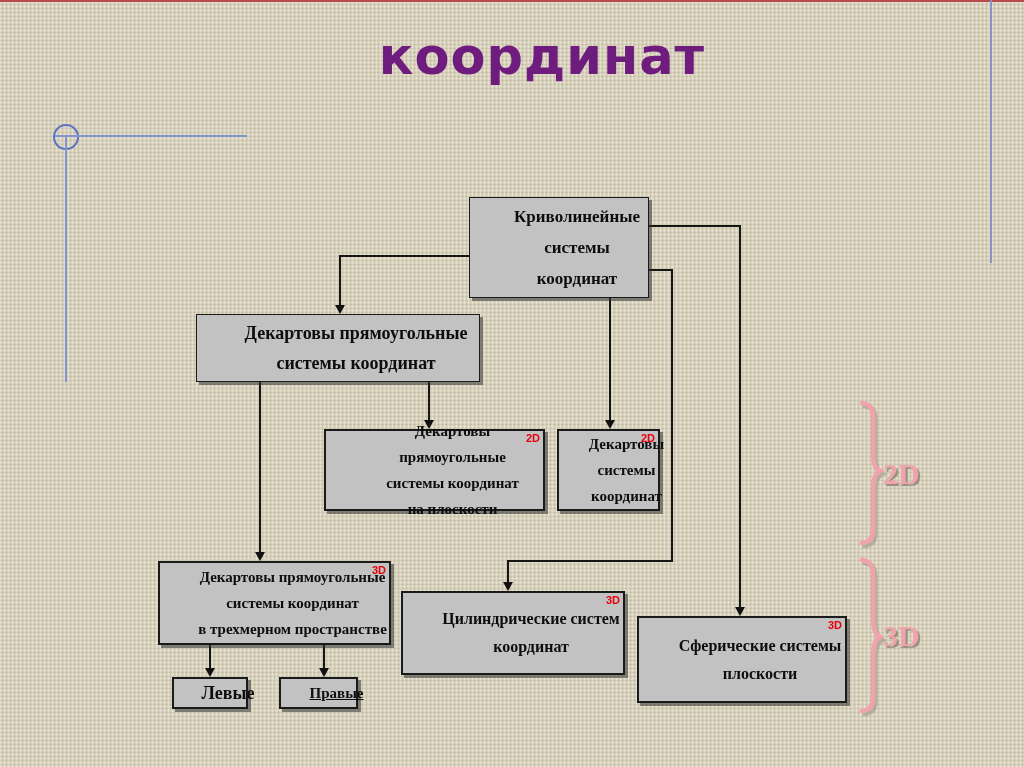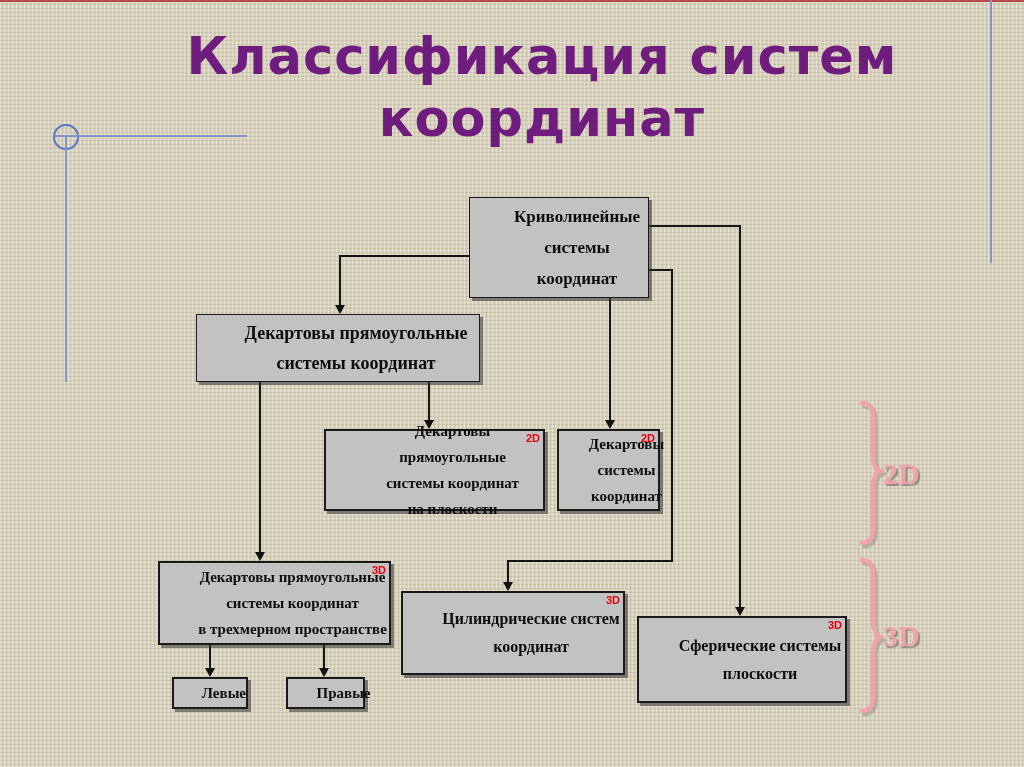--- a/index.html
+++ b/index.html
@@ -50,22 +50,22 @@
     font-weight:bold;font-size:11px;color:#e8000c;
     line-height:12px;
   }
   .n-curvilinear {left:469px;top:197px;width:180px;height:101px;font-size:17px;line-height:31px;}
   .n-cartesian   {left:196px;top:314px;width:284px;height:68px; font-size:18px;line-height:30px;}
   .n-cartesian2d {left:324px;top:429px;width:221px;height:82px; font-size:15px;line-height:26px;}
   .n-polar2d     {left:557px;top:429px;width:103px;height:82px; font-size:15px;line-height:26px;}
   .n-cartesian3d {left:158px;top:561px;width:233px;height:84px; font-size:15px;line-height:26px;}
   .n-cylindrical {left:401px;top:591px;width:224px;height:84px; font-size:16px;line-height:28px;}
   .n-spherical   {left:637px;top:616px;width:210px;height:87px; font-size:16px;line-height:28px;}
-  .n-left        {left:172px;top:677px;width:76px; height:32px; font-size:15px;justify-content:flex-end;}
-  .n-right       {left:286px;top:677px;width:79px; height:32px; font-size:15px;}
+  .n-left        {left:172px;top:677px;width:76px; height:32px; font-size:18px;}
+  .n-right       {left:279px;top:677px;width:79px; height:32px; font-size:15px;text-decoration:underline;}
 
   
   .line{position:absolute;background:#151515;}
   .arrow-down{
     position:absolute;width:0;height:0;
     border-left:5px solid transparent;border-right:5px solid transparent;
     border-top:9px solid #111;
   }
   .c1a{left:340px;top:255px;width:129px;height:2px;}
   .c1b{left:339px;top:255px;width:2px;height:51px;}
@@ -106,21 +106,20 @@
 
 <div class="slide">
 
   <div class="top-red-line"></div>
   <div class="right-blue-line"></div>
   <div class="orn-circle"></div>
   <div class="orn-hline"></div>
   <div class="orn-vline"></div>
 
   <div class="title">
-    <div>Классификация систем</div>
     <div>координат</div>
   </div>
 
   <div class="line c1a"></div>
   <div class="line c1b"></div>
   <div class="arrow-down a1"></div>
 
   <div class="line c2"></div>
   <div class="arrow-down a2"></div>
 

